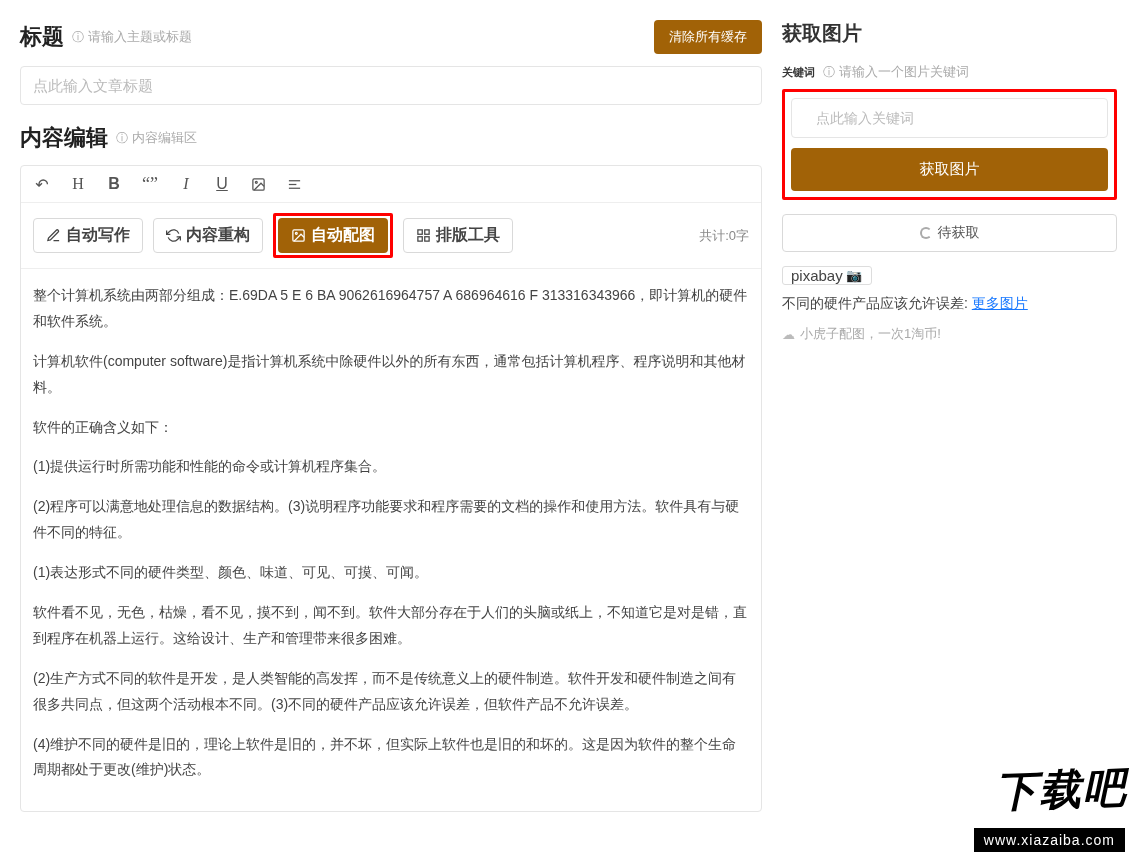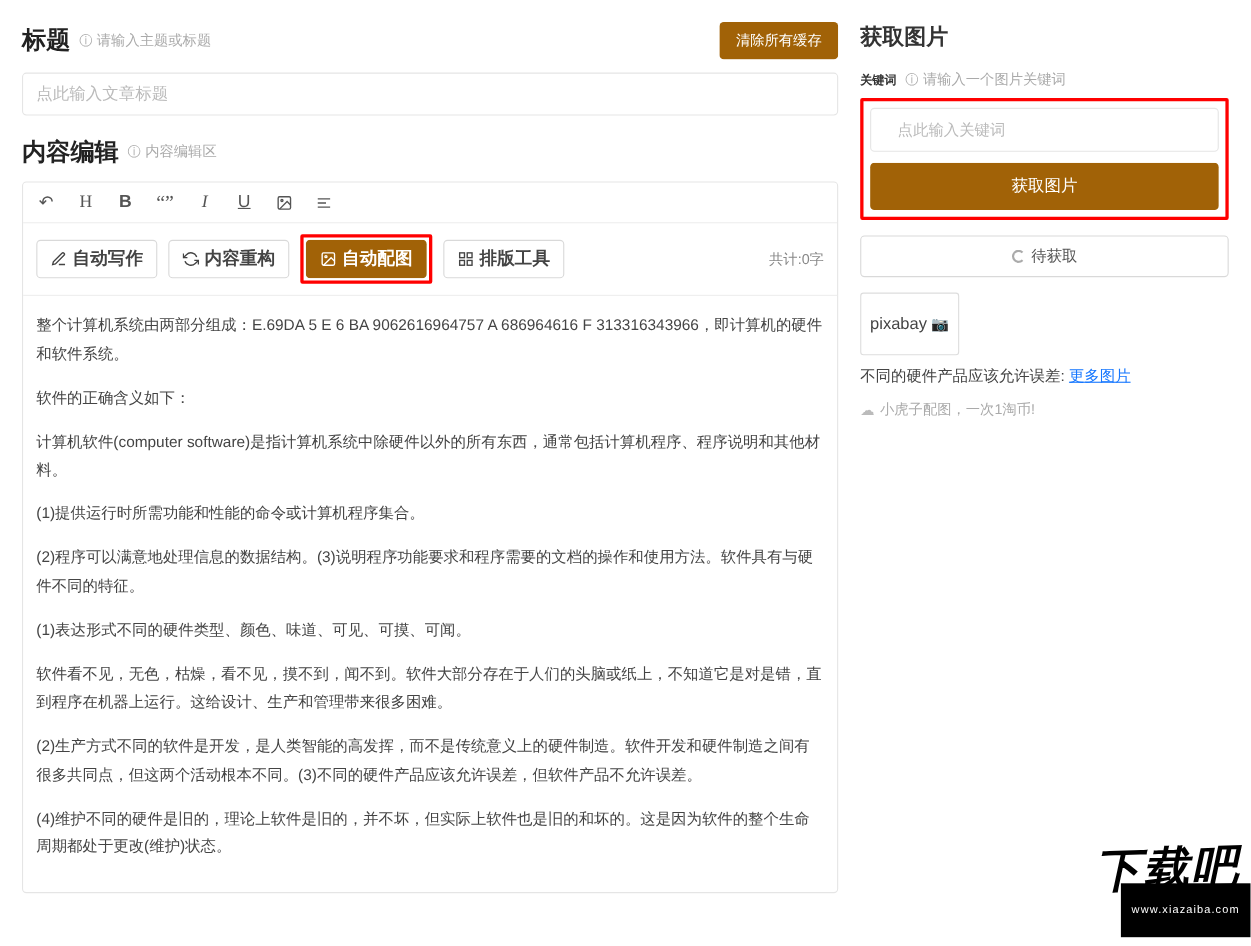--- a/index.html
+++ b/index.html
@@ -43,33 +43,33 @@
 
 .kw-section { margin-top: 6px; }
 .kw-title-row { display: flex; align-items: center; gap: 8px; margin-bottom: 8px; }
 .kw-title { font-size: 11px; font-weight: 600; }
 .kw-input { width: 100%; padding: 11px 24px; border: 1px solid #e5e5e5; border-radius: 4px; font-size: 14px; margin-bottom: 10px; }
 .kw-input::placeholder { color: #bbb; }
 
 .pending-btn { width: 100%; text-align: center; padding: 9px; border: 1px solid #d9d9d9; border-radius: 4px; background: #fff; color: #555; font-size: 14px; display: flex; align-items: center; justify-content: center; gap: 6px; margin-bottom: 14px; cursor: pointer; }
 .spinner { width: 12px; height: 12px; border: 2px solid #aaa; border-right-color: transparent; border-radius: 50%; }
 
-.pixabay-badge { display: inline-flex; align-items: center; gap: 4px; border: 1px solid #ddd; border-radius: 3px; padding: 19px 8px; font-size: 15px; font-weight: 500; color: #444; margin-bottom: 10px; font-family: Arial, sans-serif; }
+.pixabay-badge { display: inline-flex; align-items: center; gap: 4px; border: 1px solid #ddd; border-radius: 3px; padding: 0 8px; font-size: 15px; font-weight: 500; color: #444; margin-bottom: 10px; font-family: Arial, sans-serif; }
 .pixabay-badge .cam { font-size: 13px; }
 
 .provider-line { font-size: 14px; color: #444; margin-bottom: 12px; }
 .provider-line a { color: #1677ff; text-decoration: underline; }
 
 .note-line { font-size: 13px; color: #aaa; display: flex; align-items: center; gap: 5px; }
 .note-line::before { content: "☁"; color: #bbb; font-size: 13px; }
 
 .img-section-title { font-size: 20px; font-weight: 600; margin-bottom: 16px; }
 
 .watermark1 { position: absolute; right: 10px; bottom: 42px; color: #000; font-size: 42px; font-weight: 900; font-style: italic; letter-spacing: 2px; text-shadow: 2px 2px 0 #fff, -2px -2px 0 #fff, 2px -2px 0 #fff, -2px 2px 0 #fff; transform: rotate(-2deg); font-family: "SimHei", sans-serif; }
-.watermark2 { position: absolute; right: 0; bottom: 8px; background: #000; color: #fff; font-size: 10px; padding: 19px 10px; font-family: Arial, sans-serif; letter-spacing: 1px; }
+.watermark2 { position: absolute; right: 12px; bottom: 8px; background: #000; color: #fff; font-size: 14px; padding: 4px 10px; font-family: Arial, sans-serif; letter-spacing: 1px; }
 
 svg.ico { width: 15px; height: 15px; }
 </style>
 </head>
 <body>
 
 <div class="container">
   <div class="main">
 
     <div class="section-header">
@@ -144,22 +144,22 @@
               <rect x="14" y="14" width="7" height="7"></rect>
               <rect x="3" y="14" width="7" height="7"></rect>
             </svg>
           <span>排版工具</span>
         </button>
         <span class="word-count">共计:0字</span>
       </div>
 
       <div class="editor-content" id="editor-content">
           <p>整个计算机系统由两部分组成：E.69DA 5 E 6 BA 9062616964757 A 686964616 F 313316343966，即计算机的硬件和软件系统。</p>
+          <p>计算机软件(computer software)是指计算机系统中除硬件以外的所有东西，通常包括计算机程序、程序说明和其他材料。</p>
           <p>软件的正确含义如下：</p>
-          <p>计算机软件(computer software)是指计算机系统中除硬件以外的所有东西，通常包括计算机程序、程序说明和其他材料。</p>
           <p>(1)提供运行时所需功能和性能的命令或计算机程序集合。</p>
           <p>(2)程序可以满意地处理信息的数据结构。(3)说明程序功能要求和程序需要的文档的操作和使用方法。软件具有与硬件不同的特征。</p>
           <p>(1)表达形式不同的硬件类型、颜色、味道、可见、可摸、可闻。</p>
           <p>软件看不见，无色，枯燥，看不见，摸不到，闻不到。软件大部分存在于人们的头脑或纸上，不知道它是对是错，直到程序在机器上运行。这给设计、生产和管理带来很多困难。</p>
           <p>(2)生产方式不同的软件是开发，是人类智能的高发挥，而不是传统意义上的硬件制造。软件开发和硬件制造之间有很多共同点，但这两个活动根本不同。(3)不同的硬件产品应该允许误差，但软件产品不允许误差。</p>
           <p>(4)维护不同的硬件是旧的，理论上软件是旧的，并不坏，但实际上软件也是旧的和坏的。这是因为软件的整个生命周期都处于更改(维护)状态。</p>
         </div>
     </div>
   </div>
 

